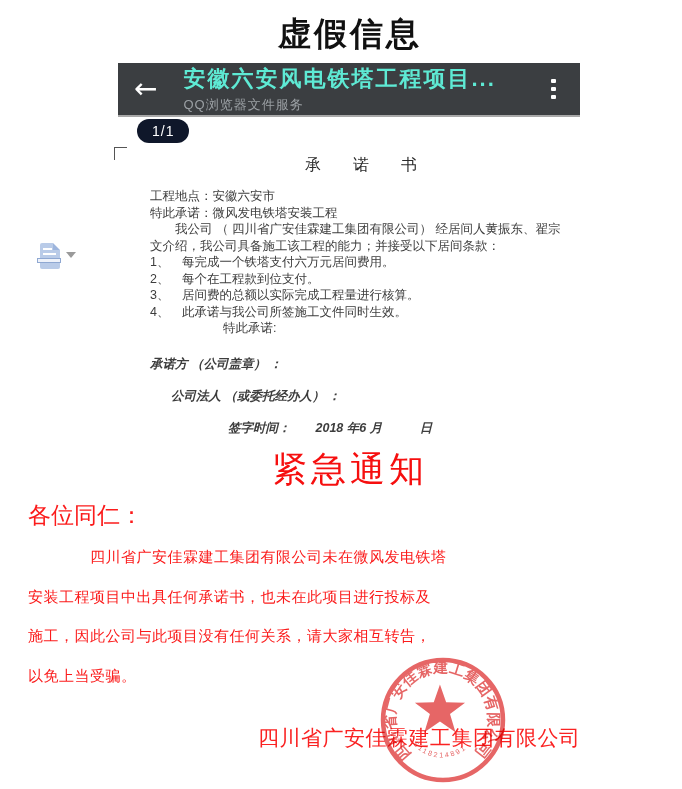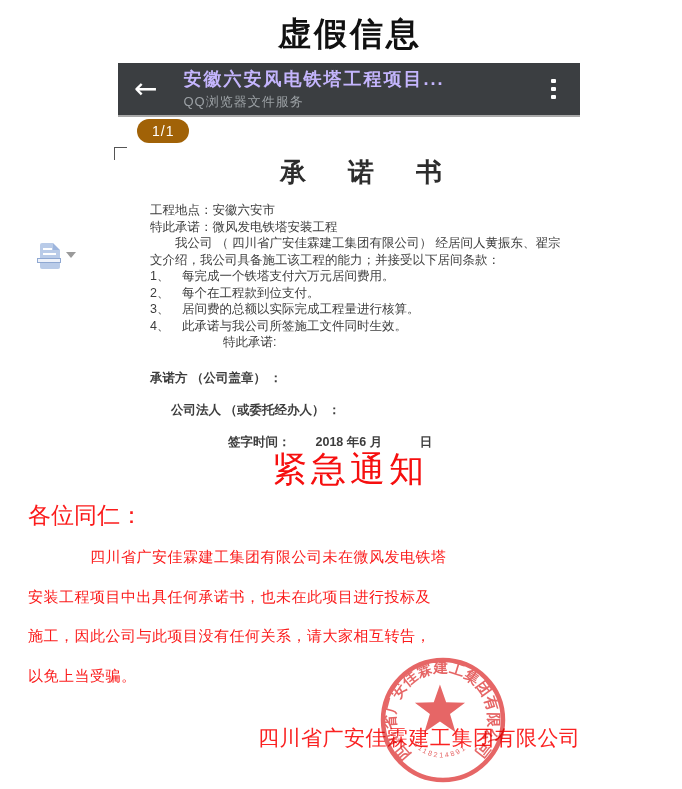--- a/index.html
+++ b/index.html
@@ -10,43 +10,43 @@
   .main-title{position:absolute;left:0;top:12px;width:700px;text-align:center;
     font-size:33px;font-weight:600;color:#111;letter-spacing:3px;}
 
   
   .phone{position:absolute;left:118px;top:63px;width:462px;height:382px;background:#fff;}
   .phone-header{position:absolute;left:0;top:0;width:462px;height:54px;background:#3b3e41;
     display:flex;align-items:center;border-bottom:2px solid #a8a8a8;box-sizing:border-box;
     font-family:"Liberation Sans","DejaVu Sans",sans-serif;}
   .back-arrow{color:#fff;font-size:28px;line-height:1;margin-left:16px;cursor:pointer;font-family:"DejaVu Sans",sans-serif;}
   .head-texts{margin-left:26px;flex:1;min-width:0;}
-  .head-title{color:#c4b5fd;font-size:18px;font-weight:bold;letter-spacing:2px;white-space:nowrap;
+  .head-title{color:#5eead4;font-size:22px;font-weight:bold;letter-spacing:2px;white-space:nowrap;
     overflow:hidden;}
   .head-sub{color:#9ba0a4;font-size:13px;margin-top:2px;letter-spacing:1px;}
   .kebab{margin-right:24px;display:flex;flex-direction:column;gap:4px;cursor:pointer;}
   .kebab span{width:5px;height:4px;background:#fff;border-radius:1px;}
 
-  .page-badge{position:absolute;left:19px;top:56px;background:#a16207;color:#fff;
+  .page-badge{position:absolute;left:19px;top:56px;background:#0f172a;color:#fff;
     font-family:"Liberation Sans","DejaVu Sans",sans-serif;font-size:14px;
     padding:4px 15px;border-radius:15px;letter-spacing:1px;}
 
   
   .corner-mark{position:absolute;left:-4px;top:84px;width:12px;height:12px;
     border-left:1.5px solid #555;border-top:1.5px solid #555;}
 
   
   .doc{position:absolute;left:32px;top:92px;width:430px;
     font-family:"Liberation Sans","DejaVu Sans",sans-serif;color:#3d3d3d;font-size:12.5px;}
-  .doc-title{text-align:center;font-size:26px;font-weight:bold;color:#2c2c2c;
+  .doc-title{text-align:center;font-size:16px;font-weight:normal;color:#2c2c2c;
     letter-spacing:8px;margin-bottom:12px;}
   .doc-line{line-height:16.5px;}
   .indent2{text-indent:25px;}
   .doc-promise{margin-left:66px;padding-left:7px;}
-  .sign-line{font-weight:bold;line-height:16.5px;}
+  .sign-line{font-weight:bold;line-height:16.5px;font-style:italic;}
   .sign-party{margin-top:19px;}
   .sign-legal{margin-top:16px;margin-left:21px;}
   .sign-date{margin-top:15px;margin-left:78px;}
 
   
   .margin-icon{position:absolute;left:40px;top:243px;width:20px;height:26px;
     background:#b9cbe8;border-radius:2px;cursor:pointer;}
   .margin-icon .fold{position:absolute;right:0;top:0;width:0;height:0;
     border-left:7px solid #9db5dd;border-top:7px solid #fff;}
   .margin-icon .l1,.margin-icon .l2,.margin-icon .l3{position:absolute;left:3px;height:2px;background:#fff;}

